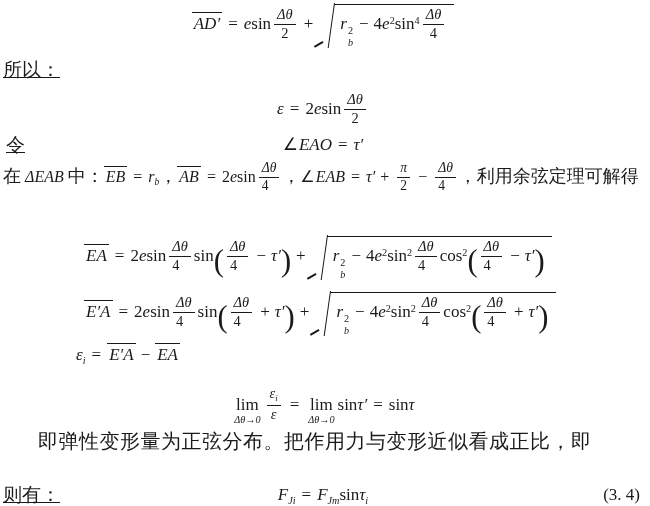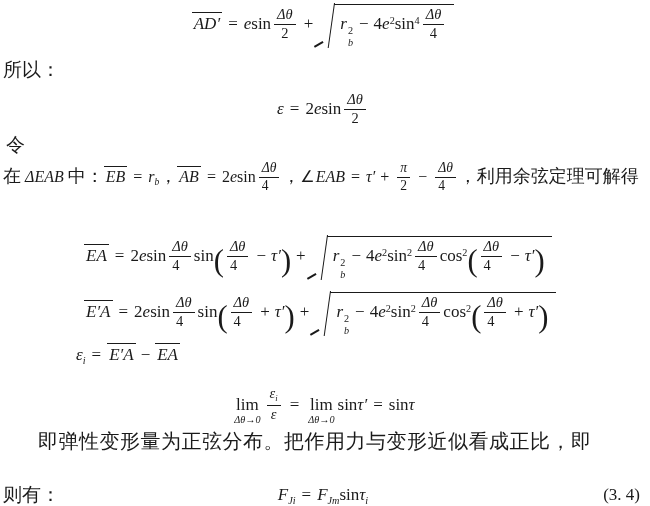--- a/index.html
+++ b/index.html
@@ -1,21 +1,21 @@
 <!DOCTYPE html>
 <html><head>
 <meta charset="utf-8">
 <style>
   html,body{margin:0;padding:0;background:#fff;}
   .page{position:relative;width:646px;height:506px;background:#ffffff;color:#1a1a1a;overflow:hidden;
         font-family:"Liberation Serif","DejaVu Serif",serif;}
   .ln{position:absolute;white-space:nowrap;line-height:1.3;}
   .ctr{left:0;width:100%;text-align:center;}
   .math{font-size:17px;}
-  .cn{font-size:19px;}
+  .cn{font-size:19px;text-decoration:underline;}
   .cn5{font-size:18px;}
   .para{font-size:20px;letter-spacing:0.5px;}
   .it{font-style:italic;}
   .eqop{margin:0 6px;}
   .op{margin:0 5px;}
   sub,sup{font-size:0.6em;}
   sub{vertical-align:-0.35em;}
   sup{vertical-align:0.5em;}
   .frac{display:inline-block;vertical-align:-0.62em;font-size:0.85em;line-height:1.1;margin:0 3px;}
   .frac .nu{display:block;padding:0 3px 1px;}
@@ -41,20 +41,21 @@
   <div class="ln ctr math" style="top:4px"><span class="ol it">AD′</span><span class="eqop">=</span><span class="it">e</span><span>sin</span><span class="frac"><span class="nu it">Δθ</span><span class="de">2</span></span><span class="op">+</span><span class="sqrt"><span class="it">r</span><span class="stack">
           <span>2</span>
           <span class="sb it">b</span>
         </span><span class="op">−</span><span>4</span><span class="it">e</span><sup>2</sup><span>sin</span><sup>4</sup><span class="frac"><span class="nu it">Δθ</span><span class="de">4</span></span></span></div>
 
   <div class="ln cn" style="top:58px;left:3px"><span>所以：</span></div>
 
   <div class="ln ctr math" style="top:92px"><span class="it">ε</span><span class="eqop">=</span><span>2</span><span class="it">e</span><span>sin</span><span class="frac"><span class="nu it">Δθ</span><span class="de">2</span></span></div>
 
   <div class="ln cn" style="top:133px;left:6px"><span>令</span></div>
+  <div class="ln ctr math" style="top:133px"><span class="ang">∠</span><span class="it">EAO</span><span class="eqop">=</span><span class="it">τ′</span></div>
 
   <div class="ln math" style="top:161px;left:3px;font-size:16px"><span class="cn5">在</span> <span class="it">ΔEAB</span> <span class="cn5">中：</span><span class="ol it">EB</span><span class="eqop">=</span><span class="it">r</span><sub class="it">b</sub><span class="cn5">，</span><span class="ol it">AB</span><span class="eqop">=</span><span>2</span><span class="it">e</span><span>sin</span><span class="frac"><span class="nu it">Δθ</span><span class="de">4</span></span><span class="cn5">，</span><span class="ang">∠</span><span class="it">EAB</span><span class="eqop">=</span><span class="it">τ′</span><span class="op">+</span><span class="frac"><span class="nu it">π</span><span class="de">2</span></span><span class="op">−</span><span class="frac"><span class="nu it">Δθ</span><span class="de">4</span></span><span class="cn5">，利用余弦定理可解得：</span></div>
 
   <div class="ln math" style="top:236px;left:84px"><span class="ol it">EA</span><span class="eqop">=</span><span>2</span><span class="it">e</span><span>sin</span><span class="frac"><span class="nu it">Δθ</span><span class="de">4</span></span><span>sin</span><span class="bp">(</span><span class="frac"><span class="nu it">Δθ</span><span class="de">4</span></span><span class="op">−</span><span class="it">τ′</span><span class="bp">)</span><span class="op">+</span><span class="sqrt"><span class="it">r</span><span class="stack">
           <span>2</span>
           <span class="sb it">b</span>
         </span><span class="op">−</span><span>4</span><span class="it">e</span><sup>2</sup><span>sin</span><sup>2</sup><span class="frac"><span class="nu it">Δθ</span><span class="de">4</span></span><span>cos</span><sup>2</sup><span class="bp">(</span><span class="frac"><span class="nu it">Δθ</span><span class="de">4</span></span><span class="op">−</span><span class="it">τ′</span><span class="bp">)</span></span></div>
 
   <div class="ln math" style="top:292px;left:84px"><span class="ol it">E′A</span><span class="eqop">=</span><span>2</span><span class="it">e</span><span>sin</span><span class="frac"><span class="nu it">Δθ</span><span class="de">4</span></span><span>sin</span><span class="bp">(</span><span class="frac"><span class="nu it">Δθ</span><span class="de">4</span></span><span class="op">+</span><span class="it">τ′</span><span class="bp">)</span><span class="op">+</span><span class="sqrt"><span class="it">r</span><span class="stack">
           <span>2</span>

